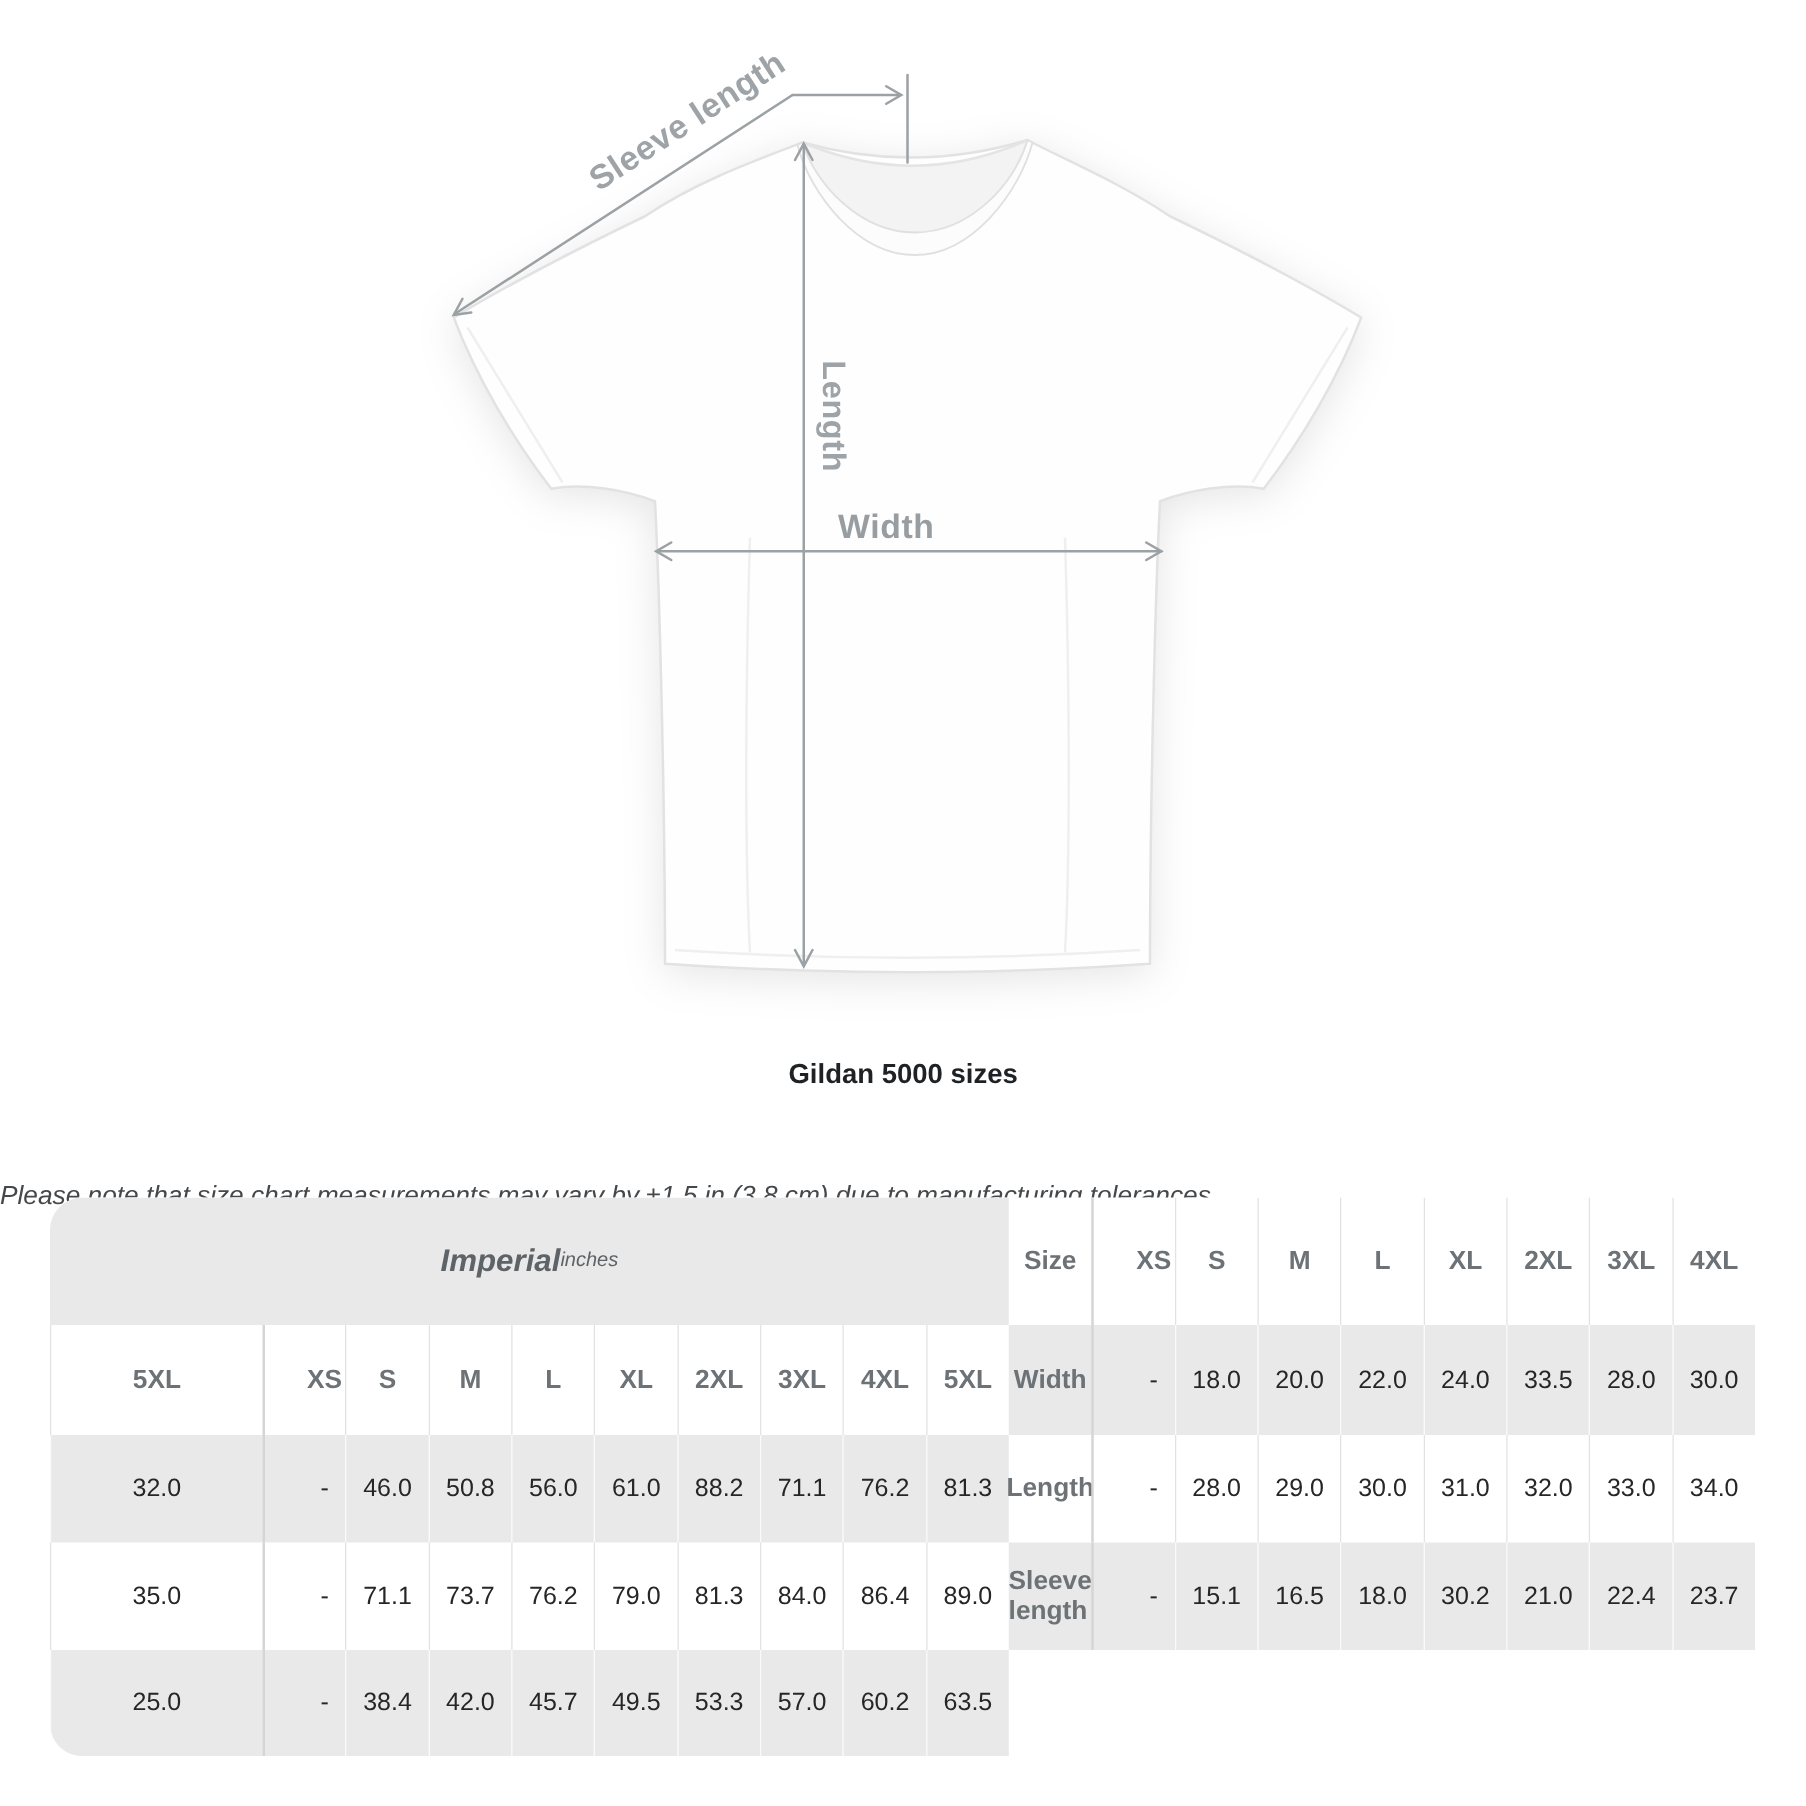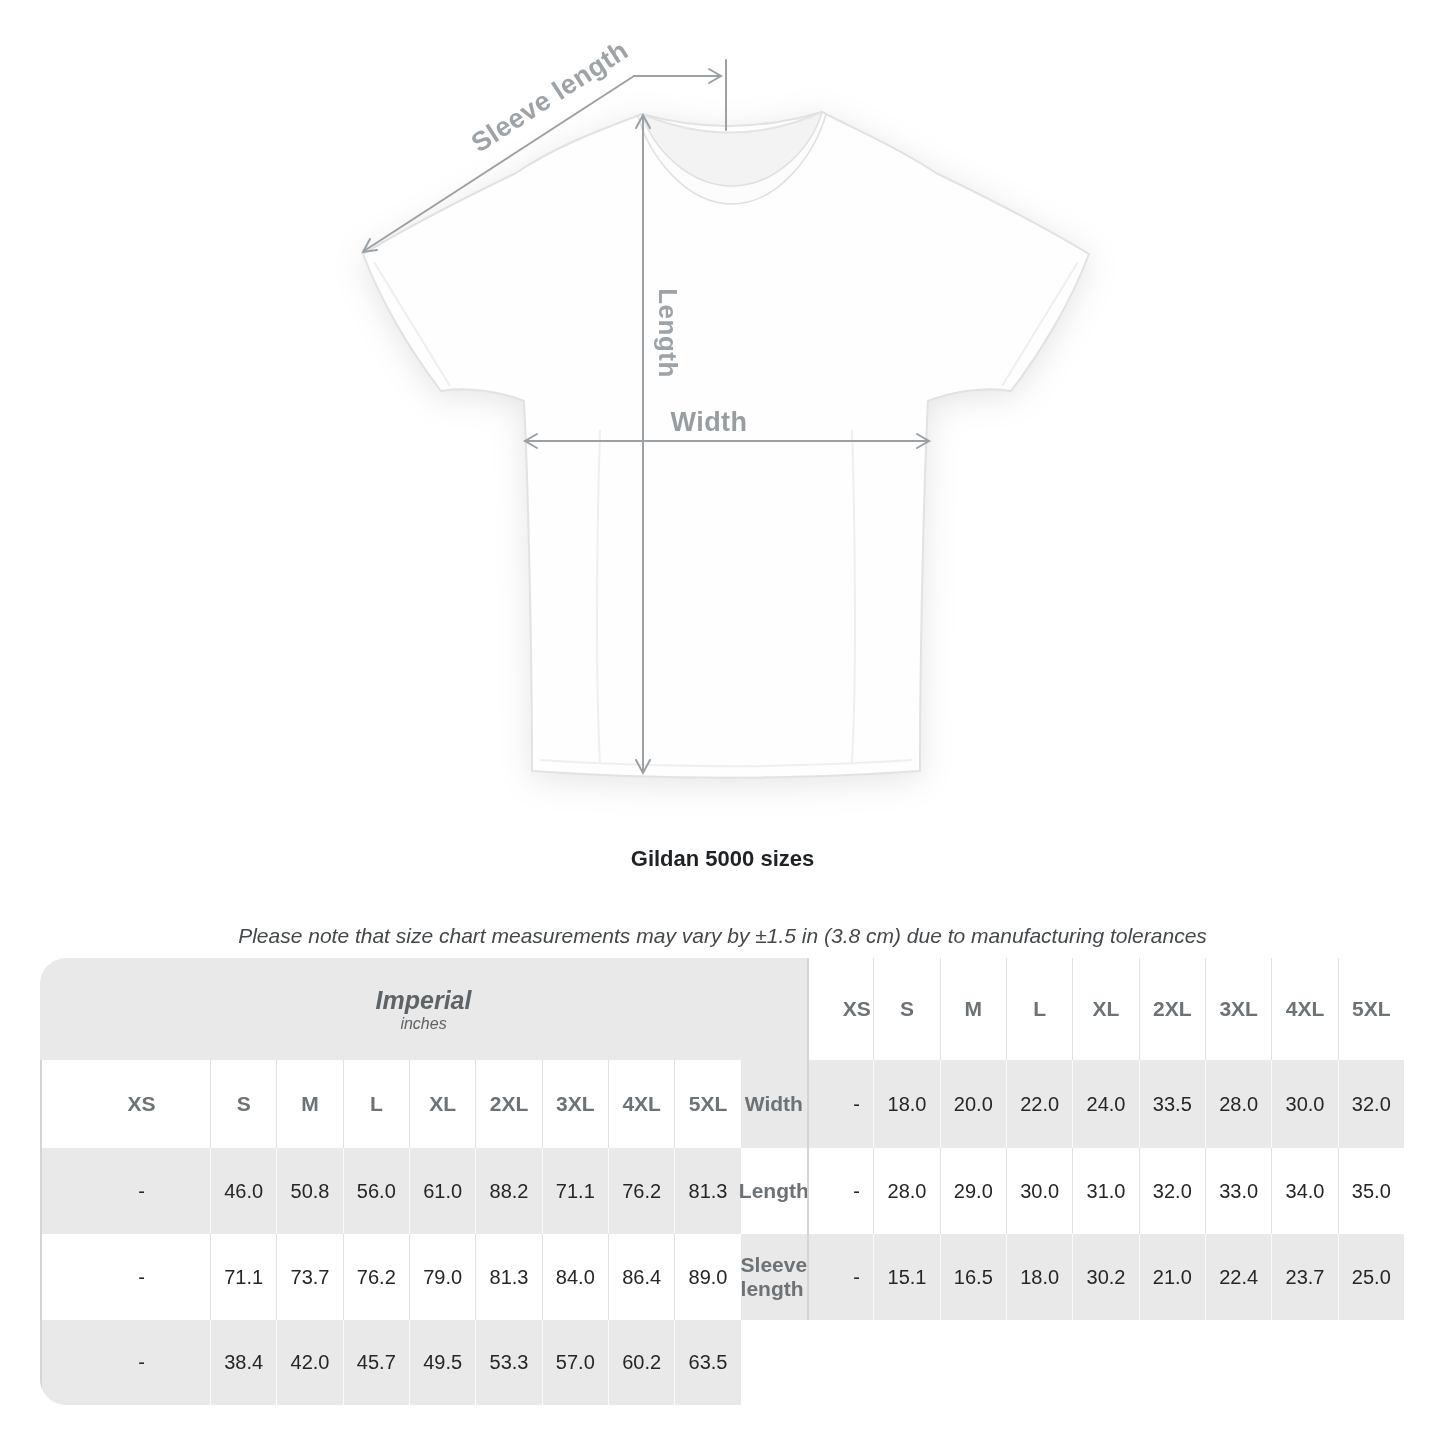--- a/index.html
+++ b/index.html
@@ -9,31 +9,31 @@
   }
   
   .shirt-wrap{position:absolute;left:0;top:0;width:1445px;height:850px;}
   .dim-label{position:absolute;font-weight:bold;color:#9da3a7;white-space:nowrap;letter-spacing:.5px;}
   #sleeve-label{left:550px;top:97px;transform:translate(-50%,-50%) rotate(-33deg);font-size:27px;}
   #length-label{left:667px;top:333px;transform:translate(-50%,-50%) rotate(90deg);font-size:26px;}
   #width-label{left:709px;top:422px;transform:translate(-50%,-50%);font-size:27px;color:#979da1;}
   
   .title{position:absolute;left:0;top:846px;width:100%;text-align:center;
          font-size:22px;font-weight:bold;color:#1f2224;}
-  .subtitle{position:absolute;left:0;top:924px;width:100%;text-align:center;
+  .subtitle{position:absolute;left:0;top:945px;width:100%;text-align:left;
          font-size:21px;font-style:italic;color:#45484a;}
   
   .size-table{
     position:absolute;left:40px;top:958px;width:1364px;height:447px;
     display:grid;grid-template-columns:170px repeat(18,1fr);
     grid-template-rows:102px 88px 86px 86px 85px;
     border-radius:26px;overflow:hidden;background:#ffffff;
   }
   .cell{display:flex;align-items:center;justify-content:center;min-width:0;}
-  .band{background:#e9e9e9;flex-direction:column;}
+  .band{background:#e9e9e9;}
   .band-left{grid-column:1/11;}
   .band-right{grid-column:11/20;}
   .g-name{font-size:25px;font-weight:bold;font-style:italic;color:#5d6366;}
   .g-unit{font-size:16px;font-style:italic;color:#5d6366;}
   .hdr{font-size:21px;font-weight:bold;color:#6c7275;}
   .val{font-size:20px;color:#262626;}
   .r-gray{background:#e9e9e9;}
   .dcol{border-left:1px solid #e2e2e2;}
   .r-gray.dcol{border-left-color:rgba(255,255,255,.75);}
   .g-start{border-left:2px solid #d5d5d5 !important;padding-left:31px;}
@@ -110,20 +110,21 @@
 </div>
 
 <div class="title">Gildan 5000 sizes</div>
 <div class="subtitle">Please note that size chart measurements may vary by ±1.5 in (3.8 cm) due to manufacturing tolerances</div>
 
 <div class="size-table" id="size-table">
     <div class="cell band band-left">
       <div class="g-name">Imperial</div>
       <div class="g-unit">inches</div>
     </div>
+    <div class="cell hdr">Size</div>
     <div class="cell hdr dcol g-start">XS</div>
     <div class="cell hdr dcol">S</div>
     <div class="cell hdr dcol">M</div>
     <div class="cell hdr dcol">L</div>
     <div class="cell hdr dcol">XL</div>
     <div class="cell hdr dcol">2XL</div>
     <div class="cell hdr dcol">3XL</div>
     <div class="cell hdr dcol">4XL</div>
     <div class="cell hdr dcol">5XL</div>
     <div class="cell hdr dcol g-start">XS</div>

